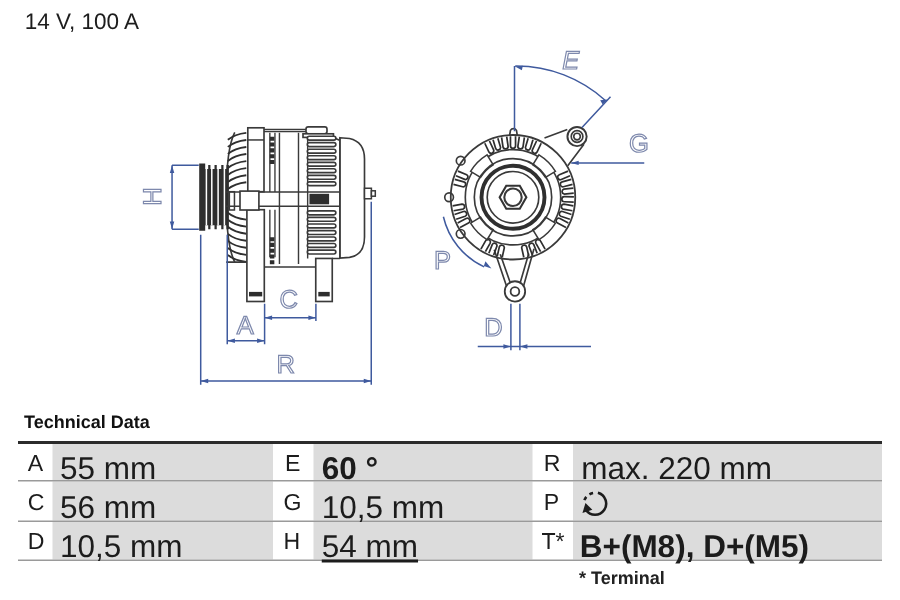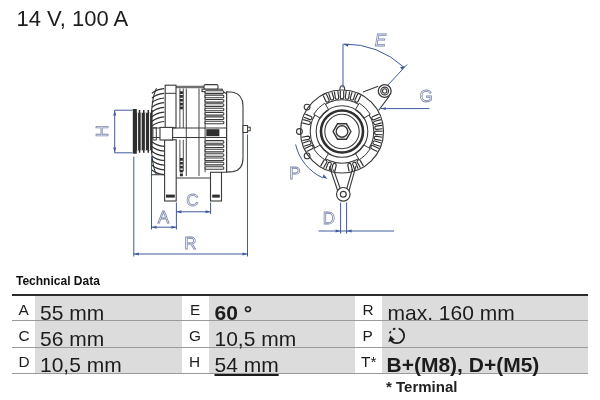--- a/index.html
+++ b/index.html
@@ -6,21 +6,21 @@
   body{width:600px;height:400px;background:#fff;position:relative;overflow:hidden;
        font-family:"Liberation Sans", sans-serif;}
   .abs{position:absolute;}
   .cellgray{position:absolute;background:#dcdcdc;}
   .sep{position:absolute;background:#9a9a9a;height:1px;left:12px;width:576px;}
   .lbl{position:absolute;font-size:15.4px;color:#1c1c1c;}
   .val{position:absolute;font-size:21px;color:#1c1c1c;}
 </style>
 </head>
 <body>
-  <div class="abs" style="left:16.5px;top:6px;font-size:22px;color:#1d1d1d;">14 V, 100 A</div>
+  <div class="abs" style="left:16.5px;top:6px;font-size:15px;color:#1d1d1d;">14 V, 100 A</div>
 
   <svg class="abs" style="left:0;top:0;" width="600" height="400" viewBox="0 0 600 400">
     <g id="leftview" fill="none" stroke="#3a3a3a" stroke-width="1.1">
 
       <path d="M156.5,88.3 Q150.9,99 150.8,131.5 Q150.9,164 156.5,174.7" stroke-width="1.1"></path>
 
       <path d="M164.2,88.6 Q156.5,89.4 151.9,93.2 M164.2,93.3 Q156.5,94.1 151.9,97.9 M164.2,98.0 Q156.5,98.8 151.9,102.6 M164.2,102.7 Q156.5,103.5 151.9,107.3 M164.2,107.4 Q156.5,108.2 151.9,112.0 M164.2,112.1 Q156.5,112.9 151.9,116.7 M164.2,116.8 Q156.5,117.6 151.9,121.4 M164.2,121.5 Q156.5,122.3 151.9,126.1" stroke="#2f2f2f" stroke-width="1.25"></path>
       <path d="M151.9,141.8 Q156.5,145.6 164.2,146.4 M151.9,146.5 Q156.5,150.3 164.2,151.1 M151.9,151.2 Q156.5,155.0 164.2,155.8 M151.9,155.9 Q156.5,159.7 164.2,160.5 M151.9,160.6 Q156.5,164.4 164.2,165.2 M151.9,165.3 Q156.5,169.1 164.2,169.9 M151.9,170.0 Q156.5,173.8 164.2,174.6" stroke="#2f2f2f" stroke-width="1.25"></path>
 
       <path d="M132.8,112.7 h19.8 v37.5 h-19.8 Z M132.8,109 h4 v44.8 h-4 Z M138.8,110 h1.5 v42.8 h-1.5 Z M143,110 h1.5 v42.8 h-1.5 Z M147.5,110 h1.5 v42.8 h-1.5 Z M151,110 h1.6 v42.8 h-1.6 Z" fill="#2e2e2e" stroke="none"></path>
@@ -143,34 +143,34 @@
 
   <div class="sep" style="top:320px;"></div>
   <div class="sep" style="top:346.5px;"></div>
   <div class="sep" style="top:372.5px;"></div>
 
   <div class="lbl" style="left:18.5px;top:301px;">A</div>
   <div class="val" style="left:40px;top:301px;">55 mm</div>
   <div class="lbl" style="left:190px;top:301px;">E</div>
   <div class="val" style="left:214.5px;top:301px;font-weight:bold;">60 °</div>
   <div class="lbl" style="left:362.5px;top:301px;">R</div>
-  <div class="val" style="left:387.5px;top:301px;">max. 160 mm</div>
+  <div class="val" style="left:387.5px;top:301px;">max. 220 mm</div>
 
   <div class="lbl" style="left:18.5px;top:327px;">C</div>
   <div class="val" style="left:40px;top:327px;">56 mm</div>
   <div class="lbl" style="left:189px;top:327px;">G</div>
   <div class="val" style="left:214.5px;top:327px;">10,5 mm</div>
   <div class="lbl" style="left:362.5px;top:327px;">P</div>
 
   <svg class="abs" style="left:386px;top:325px;" width="22" height="22" viewBox="0 0 22 22">
     <path d="M 12.6,3.55 A 7.4,7.4 0 1 1 4.64,14.95" fill="none" stroke="#1c1c1c" stroke-width="1.7"></path>
     <path d="M 9.4,3.67 A 7.4,7.4 0 0 0 3.6,8.4" fill="none" stroke="#1c1c1c" stroke-width="1.7" stroke-dasharray="2.6 2.6"></path>
     <path d="M 2.3,17 L 8.9,14.8 L 4.3,10.4 Z" fill="#1c1c1c" stroke="none"></path>
   </svg>
 
   <div class="lbl" style="left:18.5px;top:353px;">D</div>
   <div class="val" style="left:40px;top:353px;">10,5 mm</div>
   <div class="lbl" style="left:189px;top:353px;">H</div>
   <div class="val" style="left:214.5px;top:353px;text-decoration:underline;">54 mm</div>
   <div class="lbl" style="left:361px;top:353px;">T*</div>
   <div class="val" style="left:386.5px;top:353px;font-weight:bold;">B+(M8), D+(M5)</div>
 
-  <div class="abs" style="left:386px;top:378px;font-size:15px;font-weight:bold;color:#222;">* Terminal</div>
+  <div class="abs" style="left:386px;top:378px;font-size:12px;font-weight:bold;color:#222;">* Terminal</div>
 
 </body></html>

